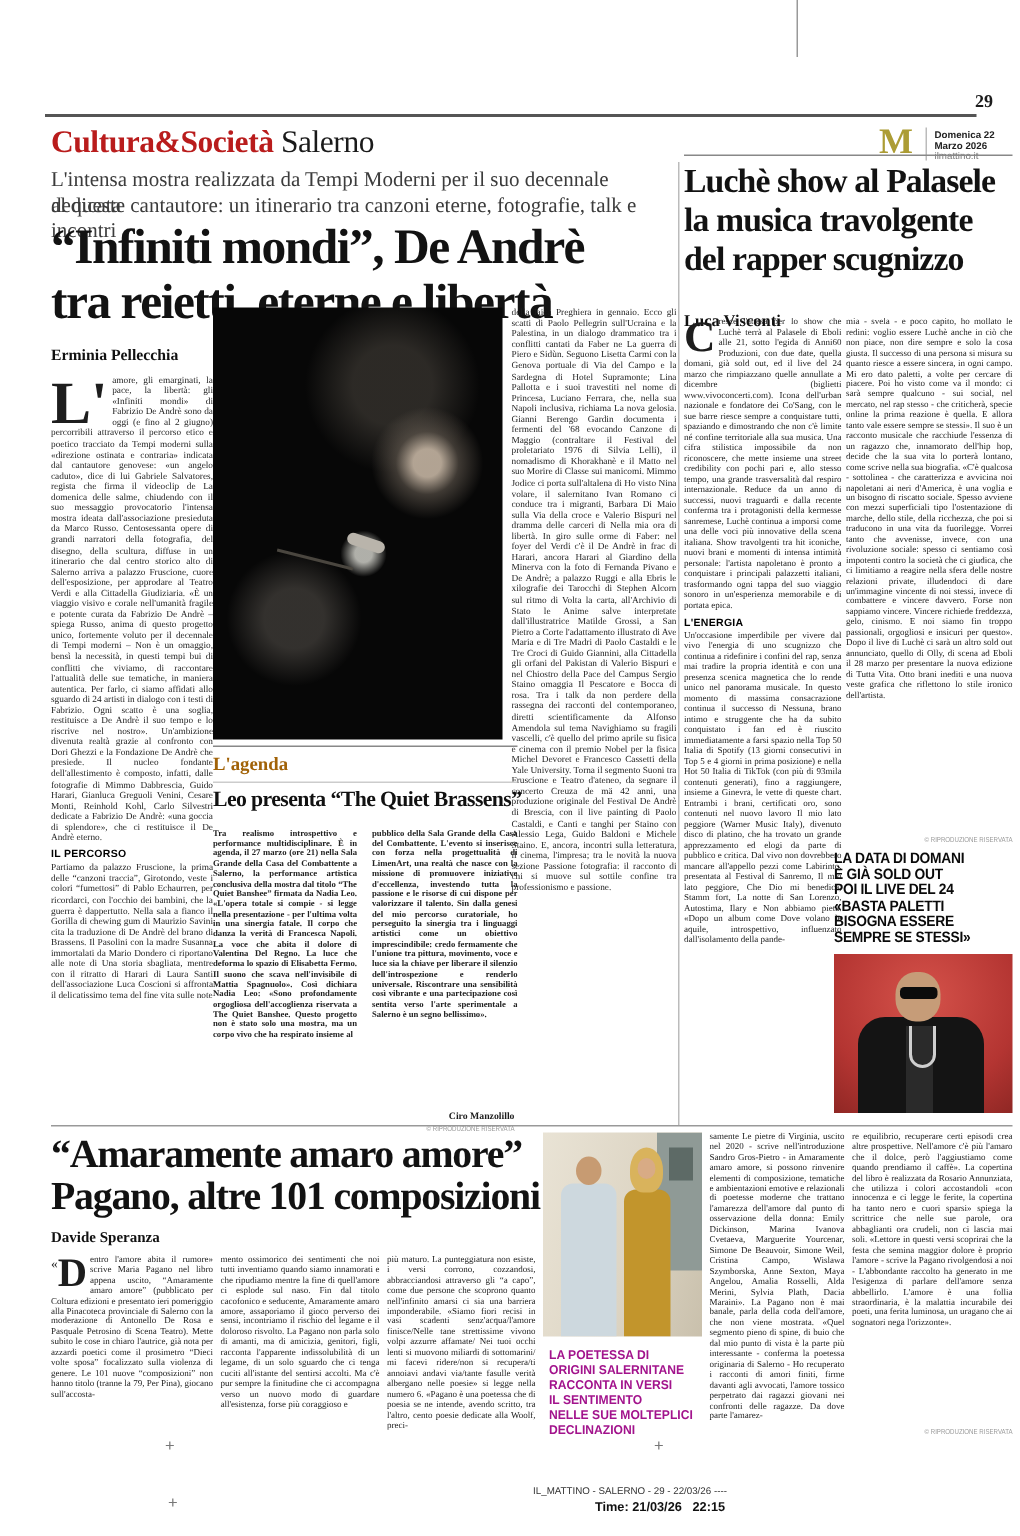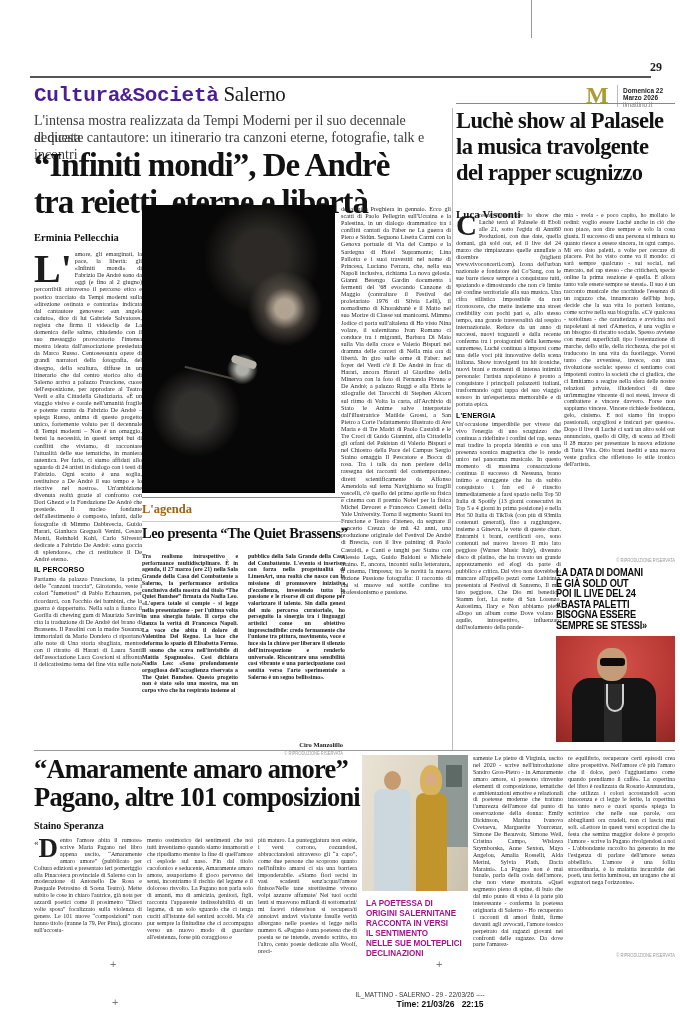--- a/index.html
+++ b/index.html
@@ -5,21 +5,21 @@
   html,body{margin:0;padding:0;background:#fff;}
   .page{position:relative;width:680px;height:1024px;background:#fff;overflow:hidden;
         font-family:"Liberation Serif",serif;color:#1c1c1c;}
   .rule{position:absolute;background:#666;}
   
   .crop-v{position:absolute;left:531px;top:0;width:1px;height:38px;background:#999;}
   .pageno{position:absolute;left:600px;top:60px;width:62px;text-align:right;
           font-weight:700;font-size:12px;}
   .head-rule{left:30px;top:76px;width:621px;height:2px;background:#555;}
   .section-hd{position:absolute;left:34px;top:82px;font-size:21px;letter-spacing:-0.3px;}
-  .section-title{font-weight:700;color:#4c1d95;font-family:Liberation Mono, monospace;}
+  .section-title{font-weight:700;color:#b91c1c;}
   .section-area{font-weight:400;color:#1a1a1a;}
   .logo-m{position:absolute;left:586px;top:82px;font-weight:700;font-size:24px;color:#ac9c34;}
   .logo-div{position:absolute;left:617px;top:85px;width:1px;height:22px;background:#bbb;}
   .date-block{position:absolute;left:623px;top:87px;font-family:"Liberation Sans",sans-serif;}
   .date-line{font-size:6.5px;font-weight:700;color:#222;}
   .site-line{font-size:6.5px;color:#777;}
   
   .standfirst{position:absolute;left:34px;width:420px;font-size:14px;line-height:17px;color:#3c3c3c;}
   .hl-main{position:absolute;left:34px;width:424px;font-weight:700;font-size:33px;
            letter-spacing:-1px;color:#121212;white-space:nowrap;}
@@ -172,21 +172,21 @@
     <div class="rp-jacket"></div>
     <div class="rp-shirt"></div>
     <div class="rp-chain"></div>
     <div class="rp-head"></div>
     <div class="rp-glasses"></div>
   </div>
 
   <div class="rule bot-rule"></div>
   <div class="hl-bottom" style="top:754px">“Amaramente amaro amore”</div>
   <div class="hl-bottom" style="top:782px">Pagano, altre 101 composizioni</div>
-  <div class="byline" style="left:34px;top:820px;font-size:10px">Staino Speranza</div>
+  <div class="byline" style="left:34px;top:820px;font-size:10px">Davide Speranza</div>
 
   <div class="col" style="left:34px;top:837px;width:108px;height:116px;font-size:6px;line-height:6.9px">
     <span class="dcwrap"><span class="dq">«</span><span class="dc">D</span></span><span>entro l'amore abita il rumore» scrive Maria Pagano nel libro appena uscito, “Amaramente amaro amore” (pubblicato per Coltura edizioni e presentato ieri pomeriggio alla Pinacoteca provinciale di Salerno con la moderazione di Antonello De Rosa e Pasquale Petrosino di Scena Teatro). Mette subito le cose in chiaro l'autrice, già nota per azzardi poetici come il prosimetro “Dieci volte sposa” focalizzato sulla violenza di genere. Le 101 nuove “composizioni” non hanno titolo (tranne la 79, Per Pina), giocano sull'accosta-</span>
   </div>
   <div class="col" style="left:147px;top:837px;width:106px;height:116px;font-size:6px;line-height:6.9px">mento ossimorico dei sentimenti che noi tutti inventiamo quando siamo innamorati e che ripudiamo mentre la fine di quell'amore ci esplode sul naso. Fin dal titolo cacofonico e seducente, Amaramente amaro amore, assaporiamo il gioco perverso dei sensi, incontriamo il rischio del legame e il doloroso risvolto. La Pagano non parla solo di amanti, ma di amicizia, genitori, figli, racconta l'apparente indissolubilità di un legame, di un solo sguardo che ci tenga cuciti all'istante del sentirsi accolti. Ma c'è pur sempre la finitudine che ci accompagna verso un nuovo modo di guardare all'esistenza, forse più coraggioso e</div>
   <div class="col" style="left:258px;top:837px;width:99px;height:116px;font-size:6px;line-height:6.9px">più maturo. La punteggiatura non esiste, i versi corrono, cozzandosi, abbracciandosi attraverso gli “a capo”, come due persone che scoprono quanto nell'infinito amarsi ci sia una barriera imponderabile. «Siamo fiori recisi in vasi scadenti senz'acqua/l'amore finisce/Nelle tane strettissime vivono volpi azzurre affamate/ Nei tuoi occhi lenti si muovono miliardi di sottomarini/ mi facevi ridere/non si recupera/ti annoiavi andavi via/tante fasulle verità albergano nelle poesie» si legge nella numero 6. «Pagano è una poetessa che di poesia se ne intende, avendo scritto, tra l'altro, cento poesie dedicate alla Woolf, preci-</div>
 
   <div class="photo-pagano">
     <div class="pg-art"></div>
     <div class="pg-art2"></div>

